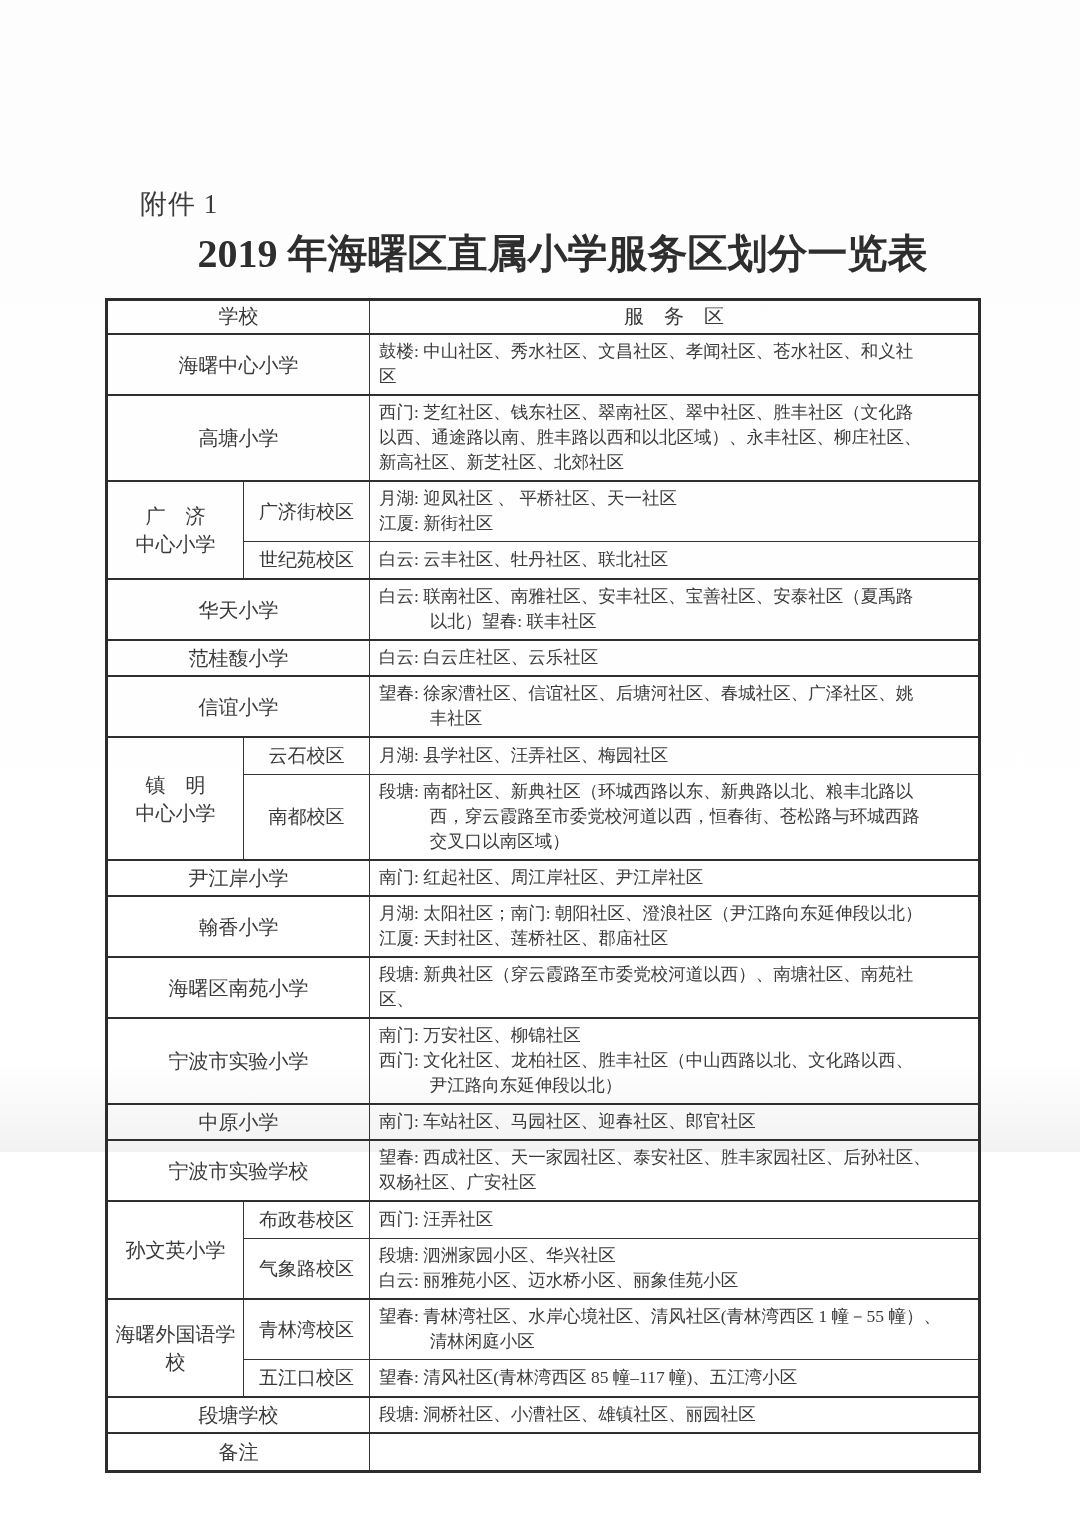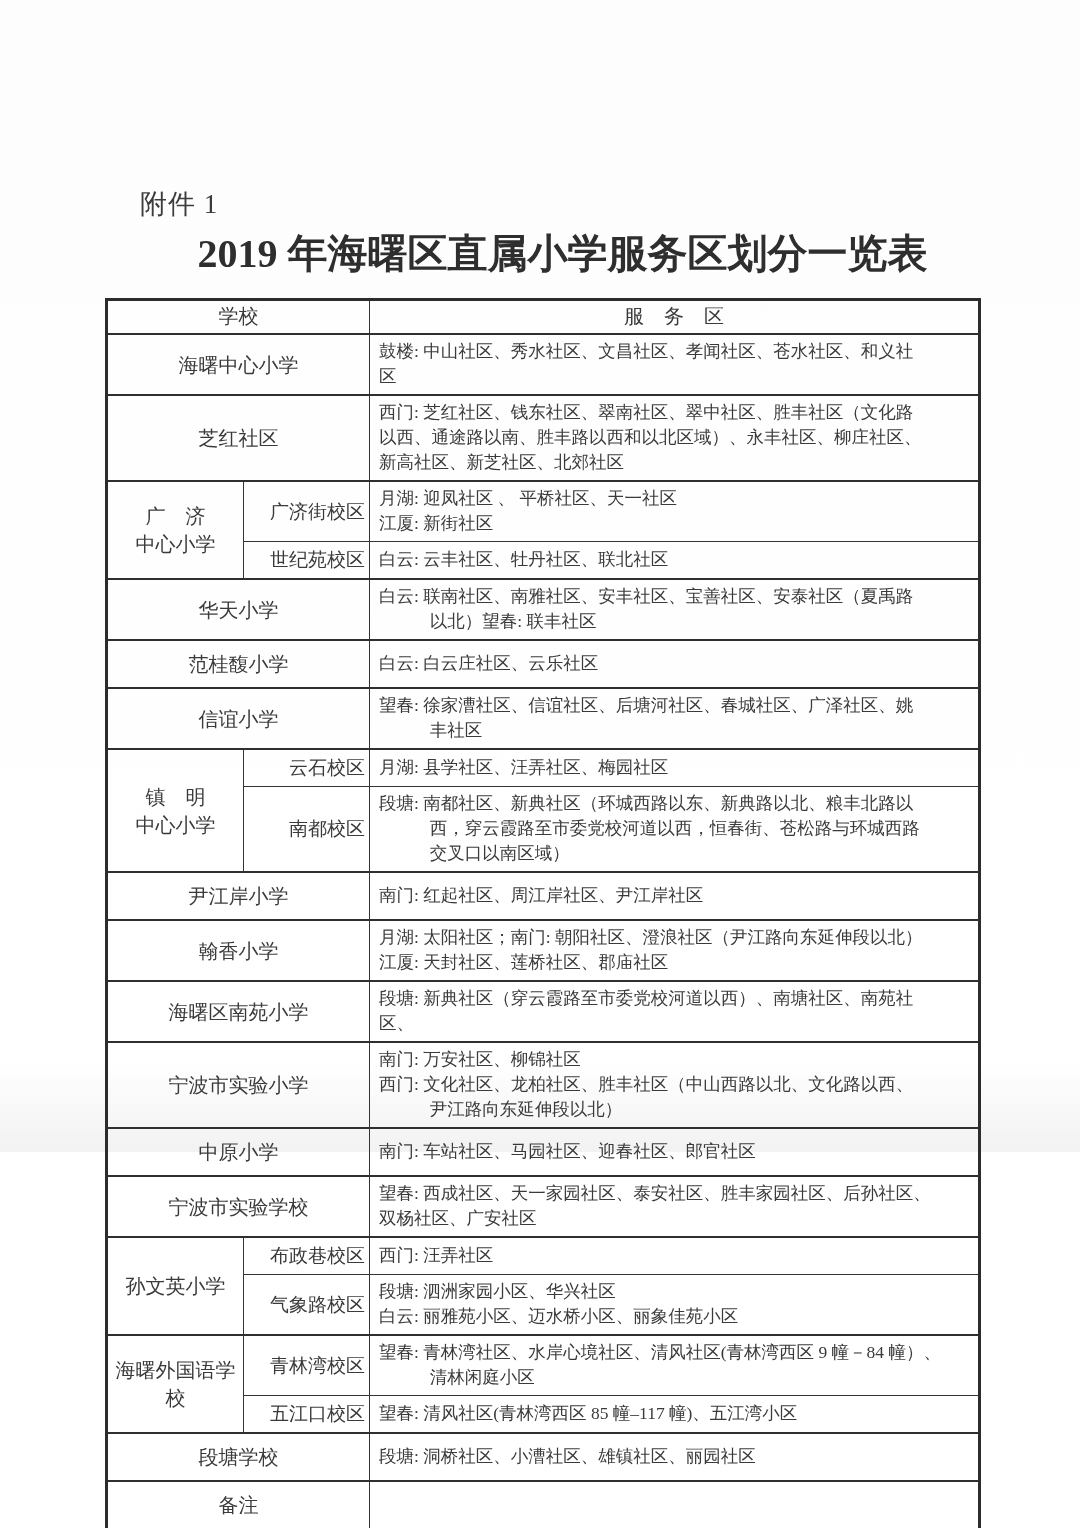--- a/index.html
+++ b/index.html
@@ -54,25 +54,25 @@
     text-align: center;
     color: #3a3a3a;
     font-family: Liberation Mono, monospace;
   }
   tr.group-start > td { border-top: 2px solid #2f2f2f; }
   td.school-cell {
     text-align: center;
     vertical-align: middle;
     font-size: 20px;
     line-height: 28px;
-    padding: 9px 6px;
+    padding: 3px 6px;
     color: #3a3a3a;
   }
   td.campus-cell {
-    text-align: right;
+    text-align: center;
     vertical-align: middle;
     font-size: 19px;
     padding: 5px 4px;
     color: #3a3a3a;
   }
   td.service-cell {
     vertical-align: middle;
     font-size: 17.5px;
     line-height: 25px;
     padding: 4px 6px 5px 9px;
@@ -105,21 +105,21 @@
           <td class="school-cell" colspan="2">
             <div class="school-line">海曙中心小学</div>
           </td>
           <td class="service-cell">
             <div class="line">鼓楼: 中山社区、秀水社区、文昌社区、孝闻社区、苍水社区、和义社</div>
             <div class="line">区</div>
           </td>
         </tr>
         <tr class="group-start">
           <td class="school-cell" colspan="2">
-            <div class="school-line">芝红社区</div>
+            <div class="school-line">高塘小学</div>
           </td>
           <td class="service-cell">
             <div class="line">西门: 芝红社区、钱东社区、翠南社区、翠中社区、胜丰社区（文化路</div>
             <div class="line">以西、通途路以南、胜丰路以西和以北区域）、永丰社区、柳庄社区、</div>
             <div class="line">新高社区、新芝社区、北郊社区</div>
           </td>
         </tr>
         <tr class="group-start">
           <td class="school-cell" rowspan="2">
             <div class="school-line">广　济</div>
@@ -250,21 +250,21 @@
             <div class="line">白云: 丽雅苑小区、迈水桥小区、丽象佳苑小区</div>
           </td>
         </tr>
         <tr class="group-start">
           <td class="school-cell" rowspan="2">
             <div class="school-line">海曙外国语学</div>
             <div class="school-line">校</div>
           </td>
           <td class="campus-cell">青林湾校区</td>
           <td class="service-cell">
-            <div class="line">望春: 青林湾社区、水岸心境社区、清风社区(青林湾西区 9 幢－84 幢）、</div>
+            <div class="line">望春: 青林湾社区、水岸心境社区、清风社区(青林湾西区 1 幢－55 幢）、</div>
             <div class="line ind">清林闲庭小区</div>
           </td>
         </tr>
         <tr class="sub-row">
           <td class="campus-cell">五江口校区</td>
           <td class="service-cell">
             <div class="line">望春: 清风社区(青林湾西区 85 幢–117 幢)、五江湾小区</div>
           </td>
         </tr>
         <tr class="group-start">

